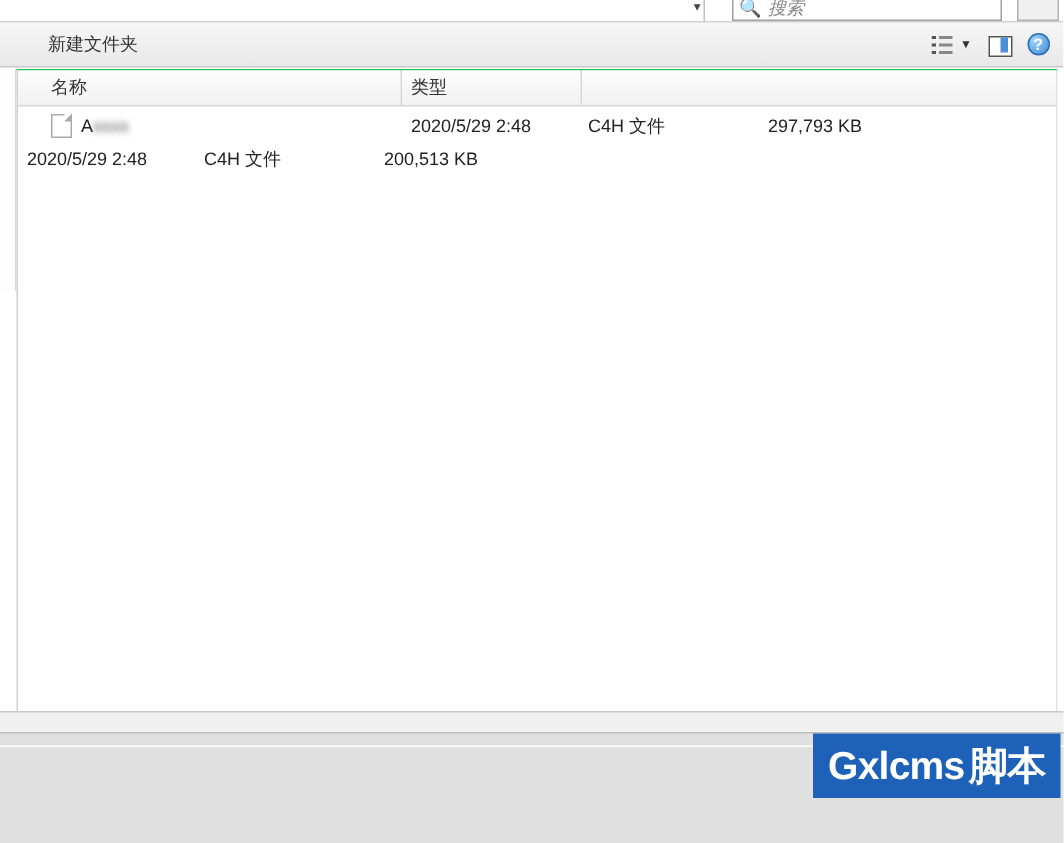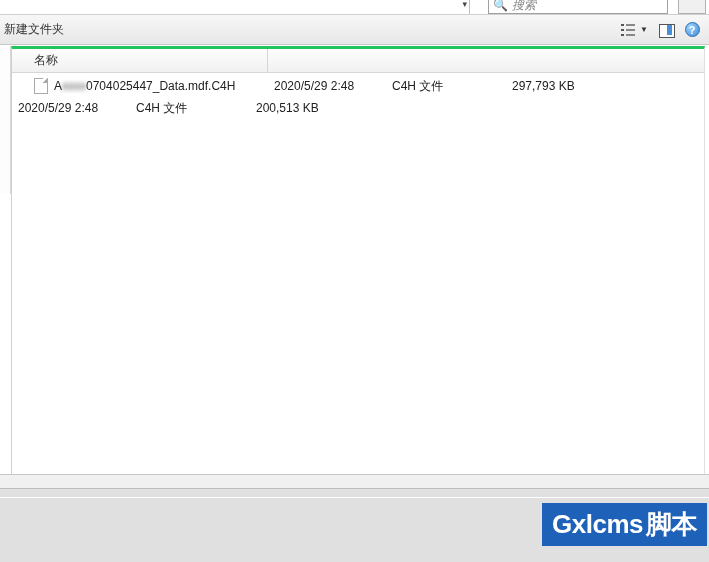--- a/index.html
+++ b/index.html
@@ -57,20 +57,21 @@
     height: 30px;
     background: linear-gradient(#f7f7f7, #e8e8e8);
     border-bottom: 1px solid #c8c8c8;
     display: flex;
     align-items: center;
     padding: 0 6px 0 4px;
   }
   .toolbar .left-label {
     flex: 0 0 auto;
     color: #333;
+    margin-left: 28px;
   }
   .toolbar .spacer { flex: 1; }
   .toolbar .tool-btn {
     display: inline-flex;
     align-items: center;
     justify-content: center;
     height: 22px;
     min-width: 22px;
     margin-left: 4px;
     padding: 0 3px;
@@ -111,21 +112,21 @@
     border: 1px solid #2a6bb0;
   }
 
   
   .main-area {
     position: absolute;
     left: 11px; top: 46px;
     width: 694px;
     height: 428px;
     border-left: 1px solid #d0d0d0;
-    border-top: 3px solid #22c55e;
+    border-top: 1px solid #22c55e;
     border-right: 1px solid #e0e0e0;
     background: #fff;
   }
   .left-strip {
     position: absolute;
     left: 0; top: 46px;
     width: 11px;
     height: 148px;
     background: #fdfdfd;
     border-right: 1px solid #d8d8d8;
@@ -212,21 +213,21 @@
     position: absolute;
     left: 0; top: 8px;
     width: 709px;
     border-top: 1px solid #fff;
   }
 
   
   .watermark {
     position: absolute;
     right: 2px;
-    bottom: 16px;
+    bottom: 30px;
     background: #1d62b8;
     color: #fff;
     font-weight: bold;
     font-size: 26px;
     padding: 4px 10px 4px 10px;
     font-family: Arial, sans-serif;
     letter-spacing: -0.5px;
     display: flex;
     align-items: baseline;
   }
@@ -278,30 +279,30 @@
   <span class="tool-btn">
     <span class="help-icon">?</span>
   </span>
 </div>
 
 <div class="left-strip"></div>
 
 <div class="main-area">
   <div class="col-headers">
     <div class="col col-name">名称</div>
+    <div class="col col-type">类型</div>
     <div class="col last"></div>
   </div>
   <div class="rows">
 
     <div class="row">
       <div class="cell c-name">
         <span class="file-icon"></span>
         <span>A</span>
           <span class="blur">xxxx</span>
-          <span>0704025447_Data.mdf.C4H</span>
       </div>
       <div class="cell c-date">2020/5/29 2:48</div>
       <div class="cell c-type">C4H 文件</div>
       <div class="cell c-size">297,793 KB</div>
     </div>
 
     <div class="row">
       <div class="cell c-date">2020/5/29 2:48</div>
       <div class="cell c-type">C4H 文件</div>
       <div class="cell c-size">200,513 KB</div>

